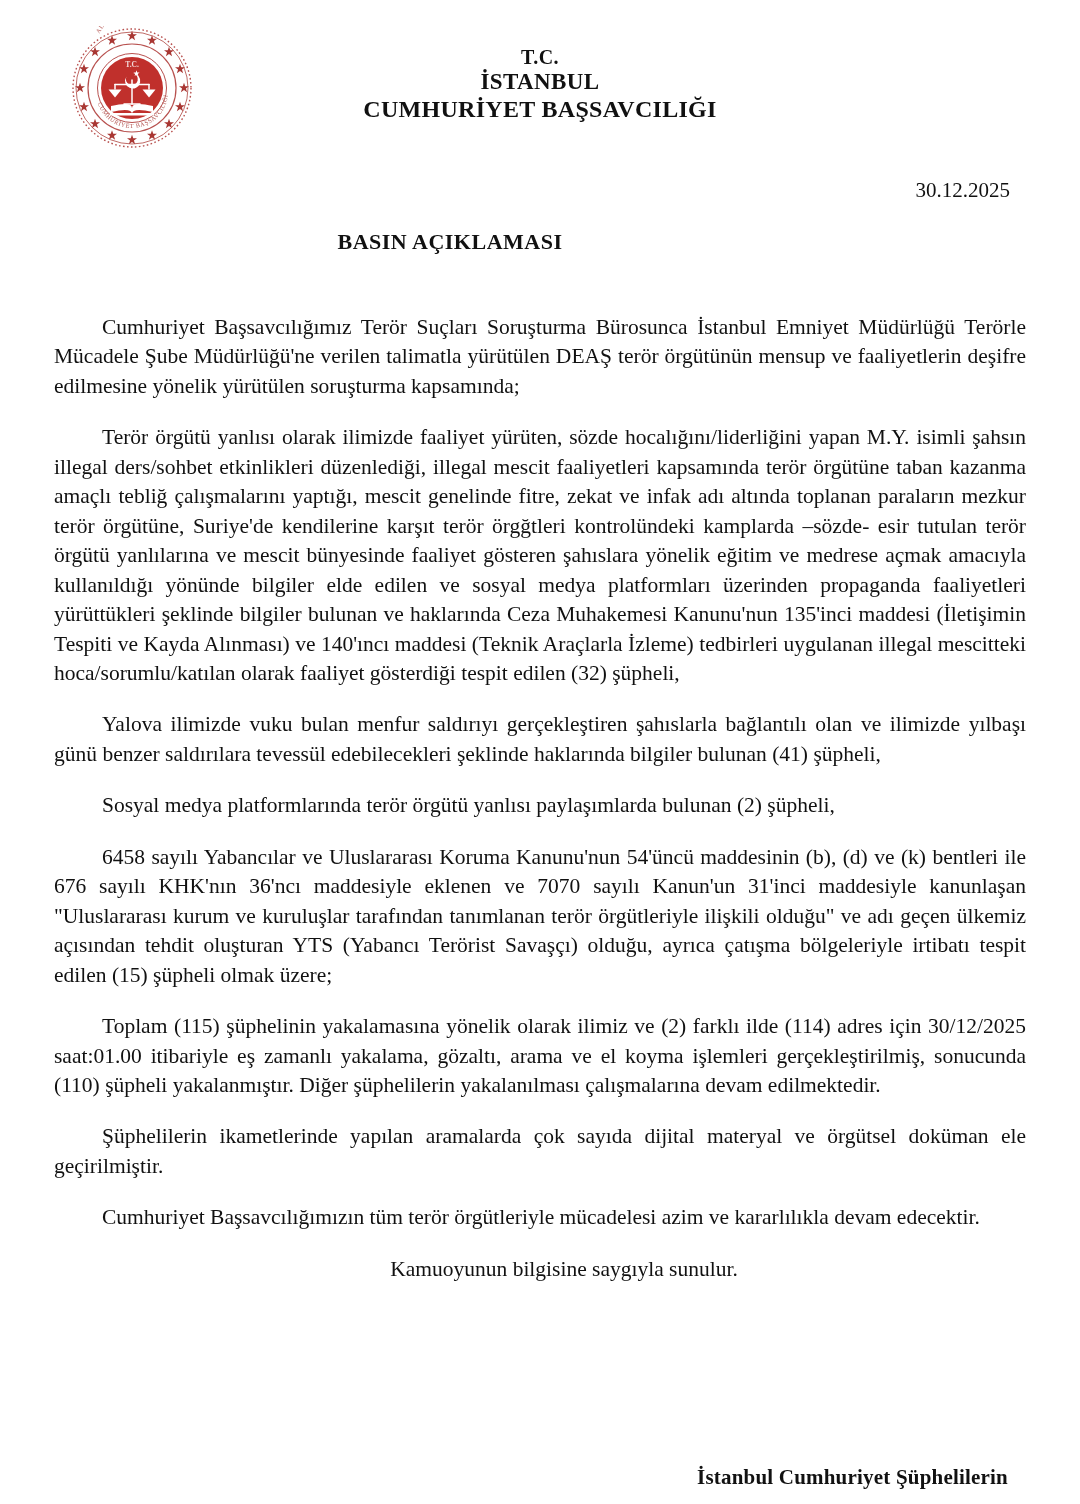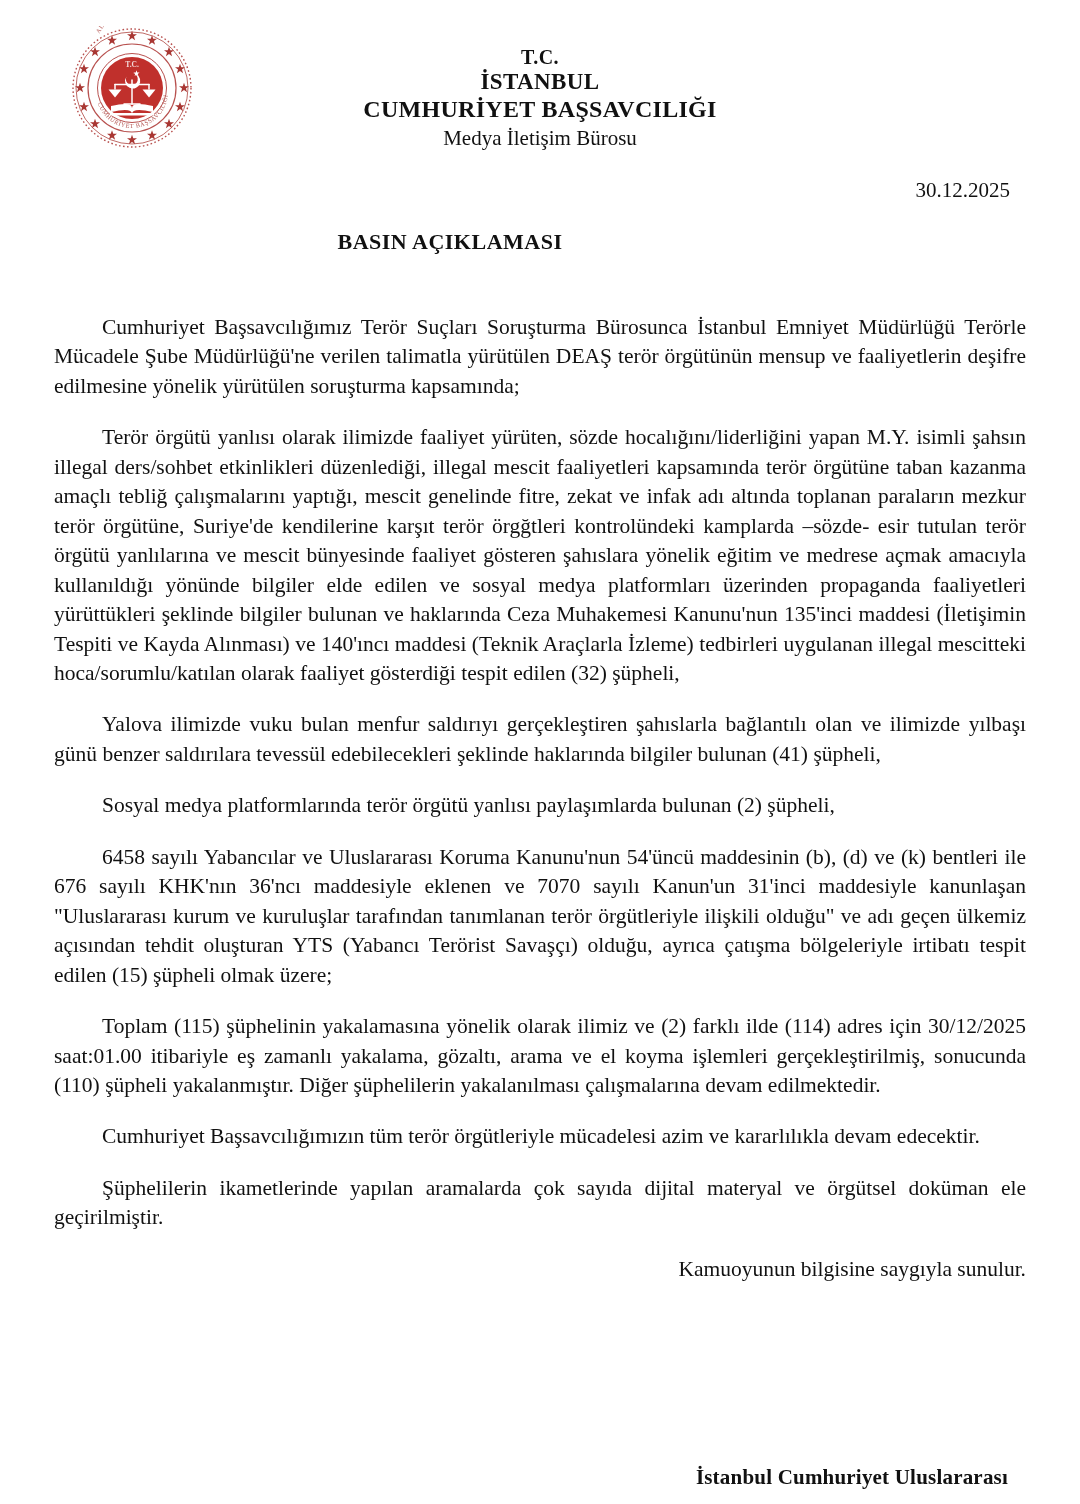--- a/index.html
+++ b/index.html
@@ -89,21 +89,21 @@
   .para {
     text-align: justify;
     text-justify: inter-word;
     font-size: 21.5px;
     line-height: 1.37;
     margin: 0 0 22px 0;
     text-indent: 48px;
     hyphens: none;
   }
   .para.no-justify {
-    text-align: right;
+    text-align: center;
   }
 
   
   .signature {
     position: absolute;
     right: 72px;
     bottom: 14px;
     font-weight: bold;
     font-size: 21px;
     letter-spacing: 0.2px;
@@ -179,35 +179,34 @@
           <path d="M41,80 q21,-5 21,2 q0,-7 21,-2 l0,6 q-21,-5 -21,2 q0,-7 -21,-2 Z"></path>
           <rect x="40" y="87" width="44" height="2.6" rx="1.2"></rect>
         </g>
       </svg>
     </div>
 
     <div class="header-titles">
       <div class="ht-line1">T.C.</div>
       <div class="ht-line2">İSTANBUL</div>
       <div class="ht-line3">CUMHURİYET BAŞSAVCILIĞI</div>
-      <div class="ht-line4">Medya İletişim Bürosu</div>
     </div>
   </div>
 
   <div class="date-row">30.12.2025</div>
 
   <div class="doc-title">BASIN AÇIKLAMASI</div>
 
   <div class="body-text">
     <p class="para">Cumhuriyet Başsavcılığımız Terör Suçları Soruşturma Bürosunca İstanbul Emniyet Müdürlüğü Terörle Mücadele Şube Müdürlüğü'ne verilen talimatla yürütülen DEAŞ terör örgütünün mensup ve faaliyetlerin deşifre edilmesine yönelik yürütülen soruşturma kapsamında;</p>
     <p class="para">Terör örgütü yanlısı olarak ilimizde faaliyet yürüten, sözde hocalığını/liderliğini yapan M.Y. isimli şahsın illegal ders/sohbet etkinlikleri düzenlediği, illegal mescit faaliyetleri kapsamında terör örgütüne taban kazanma amaçlı tebliğ çalışmalarını yaptığı, mescit genelinde fitre, zekat ve infak adı altında toplanan paraların mezkur terör örgütüne, Suriye'de kendilerine karşıt terör örgğtleri kontrolündeki kamplarda –sözde- esir tutulan terör örgütü yanlılarına ve mescit bünyesinde faaliyet gösteren şahıslara yönelik eğitim ve medrese açmak amacıyla kullanıldığı yönünde bilgiler elde edilen ve sosyal medya platformları üzerinden propaganda faaliyetleri yürüttükleri şeklinde bilgiler bulunan ve haklarında Ceza Muhakemesi Kanunu'nun 135'inci maddesi (İletişimin Tespiti ve Kayda Alınması) ve 140'ıncı maddesi (Teknik Araçlarla İzleme) tedbirleri uygulanan illegal mescitteki hoca/sorumlu/katılan olarak faaliyet gösterdiği tespit edilen (32) şüpheli,</p>
     <p class="para">Yalova ilimizde vuku bulan menfur saldırıyı gerçekleştiren şahıslarla bağlantılı olan ve ilimizde yılbaşı günü benzer saldırılara tevessül edebilecekleri şeklinde haklarında bilgiler bulunan (41) şüpheli,</p>
     <p class="para">Sosyal medya platformlarında terör örgütü yanlısı paylaşımlarda bulunan (2) şüpheli,</p>
     <p class="para">6458 sayılı Yabancılar ve Uluslararası Koruma Kanunu'nun 54'üncü maddesinin (b), (d) ve (k) bentleri ile 676 sayılı KHK'nın 36'ncı maddesiyle eklenen ve 7070 sayılı Kanun'un 31'inci maddesiyle kanunlaşan "Uluslararası kurum ve kuruluşlar tarafından tanımlanan terör örgütleriyle ilişkili olduğu" ve adı geçen ülkemiz açısından tehdit oluşturan YTS (Yabancı Terörist Savaşçı) olduğu, ayrıca çatışma bölgeleriyle irtibatı tespit edilen (15) şüpheli olmak üzere;</p>
     <p class="para">Toplam (115) şüphelinin yakalamasına yönelik olarak ilimiz ve (2) farklı ilde (114) adres için 30/12/2025 saat:01.00 itibariyle eş zamanlı yakalama, gözaltı, arama ve el koyma işlemleri gerçekleştirilmiş, sonucunda (110) şüpheli yakalanmıştır. Diğer şüphelilerin yakalanılması çalışmalarına devam edilmektedir.</p>
+    <p class="para">Şüphelilerin ikametlerinde yapılan aramalarda çok sayıda dijital materyal ve örgütsel doküman ele geçirilmiştir.</p>
     <p class="para">Cumhuriyet Başsavcılığımızın tüm terör örgütleriyle mücadelesi azim ve kararlılıkla devam edecektir.</p>
-    <p class="para">Şüphelilerin ikametlerinde yapılan aramalarda çok sayıda dijital materyal ve örgütsel doküman ele geçirilmiştir.</p>
     <p class="para no-justify">Kamuoyunun bilgisine saygıyla sunulur.</p>
   </div>
 
-  <div class="signature">İstanbul Cumhuriyet Uluslararası</div>
+  <div class="signature">İstanbul Cumhuriyet Şüphelilerin</div>
 
 </div>
 
 </body></html>

